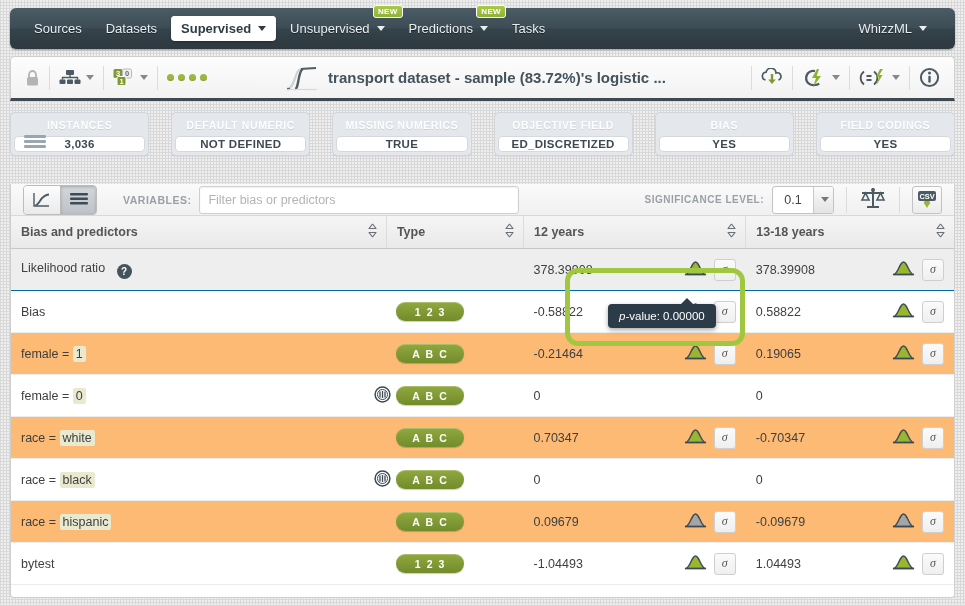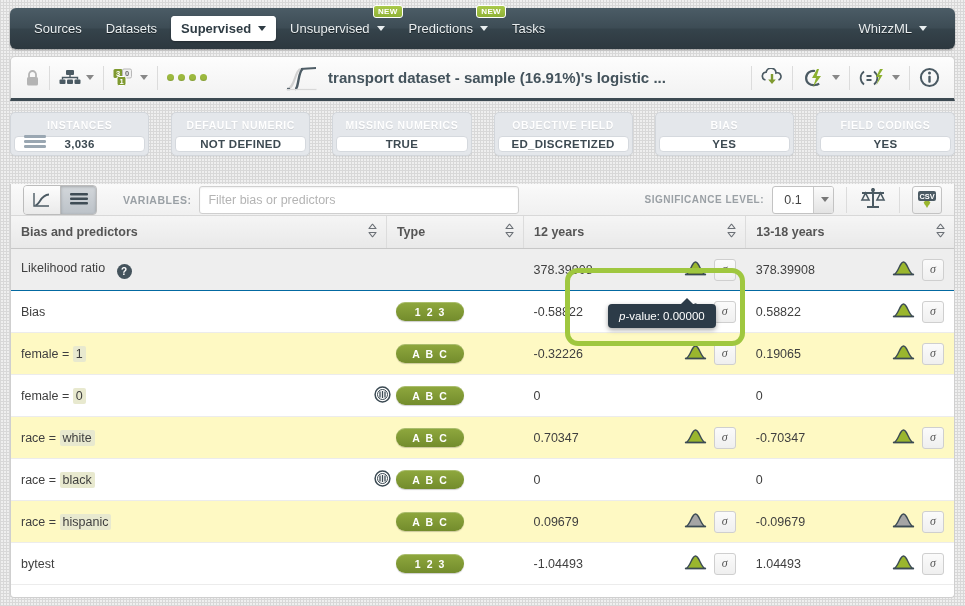--- a/index.html
+++ b/index.html
@@ -144,21 +144,21 @@
     font-size:12.5px; font-weight:bold; color:#555;
     text-align:left; padding:9px 10px; height:31px;
     position:relative;
   }
   table.grid th + th { border-left:1px solid #dcdcdc; }
   .sorticon { position:absolute; right:9px; top:50%; transform:translateY(-50%); }
   table.grid td {
     font-size:12.5px; color:#3f3f3f; padding:0 10px; height:42px;
     vertical-align:middle; border-bottom:1px solid #ececec;
   }
-  tr.shade td { background:#fef9c3; }
+  tr.shade td { background:#fdba74; }
   tr.head-row td { background:#eeeeee; border-bottom:1px solid #0369a1; }
   .help-icon {
     display:inline-flex; width:15px;height:15px;border-radius:50%;
     background:#44535c; color:#fff; font-size:10px; font-weight:bold;
     align-items:center;justify-content:center; margin-left:8px; vertical-align:-3px;
     cursor:pointer;
   }
   .typecell { position:relative; }
   .typebadge {
     display:inline-block; min-width:68px; text-align:center;
@@ -282,21 +282,21 @@
       </div>
 
       <div class="title-zone">
         <svg width="34" height="26" viewBox="0 0 34 26">
           <path d="M2 24C10 24 10 4 16 4" fill="none" stroke="#d2d2d2" stroke-width="2.2"></path>
           <path d="M16 4C22 4 24 3 31 3" fill="none" stroke="#4e5d66" stroke-width="2.2"></path>
           <path d="M2 24h3" stroke="#4e5d66" stroke-width="2.2" fill="none"></path>
           <path d="M10 24C14 24 13 5 18 4" fill="none" stroke="#4e5d66" stroke-width="2.4"></path>
           <path d="M1.5 24.5h30" stroke="#d8d8d8" stroke-width="1.2"></path>
         </svg>
-        <span class="title-text">transport dataset - sample (16.91%)'s logistic ...</span>
+        <span class="title-text">transport dataset - sample (83.72%)'s logistic ...</span>
       </div>
 
       <div class="tb-right">
         <div class="tb-sep"></div>
         <div class="tb-btn">
           <svg width="22" height="20" viewBox="0 0 22 20">
             <path d="M4.5 12a4 4 0 01.6-7.9A5 5 0 0115 5a3.5 3.5 0 012.5 7" fill="none" stroke="#4b5a63" stroke-width="1.7"></path>
             <path d="M11 6v7" stroke="#7f9a30" stroke-width="2.4"></path>
             <path d="M7.2 11.5L11 16l3.8-4.5z" fill="#7f9a30"></path>
           </svg>
@@ -547,21 +547,21 @@
         </tr>
 
         <tr class="shade">
           <td>
             <span>female = </span><span class="hl">1</span>
           </td>
           <td class="typecell">
             <span class="typebadge">A B C</span>
           </td>
           <td class="valcell">
-            <span>-0.32226</span>
+            <span>-0.21464</span>
             <span class="cellicons">
               <span>
                 <svg width="23" height="16" viewBox="0 0 23 16">
                   <path d="M1.5 14.5C6 14.5 7.5 2 11.5 2s5.5 12.5 10 12.5z" fill="#9ab62e" stroke="#3b4a53" stroke-width="1.4" stroke-linejoin="round"></path>
                   <path d="M1 14.5h21" stroke="#3b4a53" stroke-width="1.3"></path>
                 </svg>
               </span>
               <span class="sigma-btn">σ</span>
             </span>
           </td>

